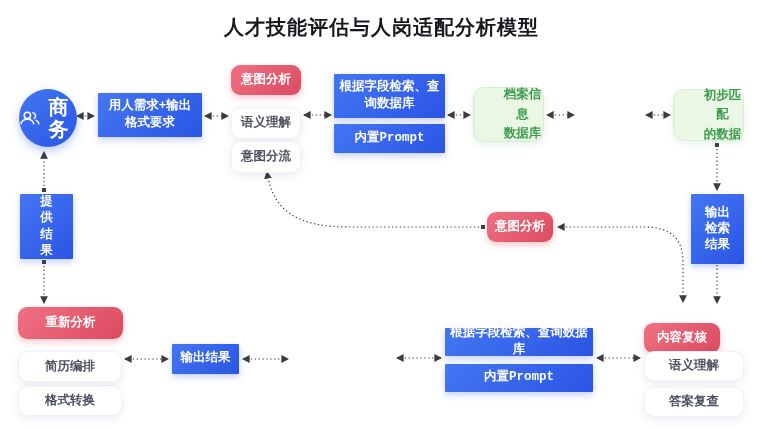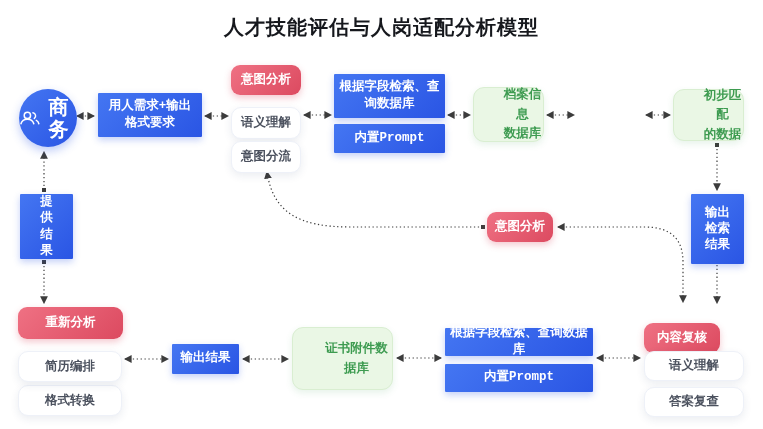--- a/index.html
+++ b/index.html
@@ -118,21 +118,20 @@
 
   <div class="node red" style="left:487px;top:212px;width:66px;height:30px">意图分析</div>
 
   <div class="node red" style="left:644px;top:323px;width:76px;height:30px">内容复核</div>
   <div class="node white" style="left:644px;top:343px;width:100px;height:30px">语义理解</div>
   <div class="node white" style="left:644px;top:379px;width:100px;height:30px">答案复查</div>
 
   <div class="node blue" style="left:445px;top:328px;width:148px;height:28px">根据字段检索、查询数据库</div>
   <div class="node blue" style="left:445px;top:364px;width:148px;height:28px">内置Prompt</div>
 
-  <div class="node green" style="left:292px;top:327px;width:101px;height:63px">证书附件数据库</div>
 
   <div class="node blue" style="left:172px;top:344px;width:67px;height:30px">输出结果</div>
 
   <div class="node red" style="left:18px;top:307px;width:105px;height:32px">重新分析</div>
   <div class="node white" style="left:18px;top:377px;width:104px;height:31px">格式转换</div>
   <div class="node white" style="left:18px;top:343px;width:104px;height:31px">简历编排</div>
 
   <div class="node blue v" style="left:20px;top:194px;width:53px;height:65px">提
 供
 结

